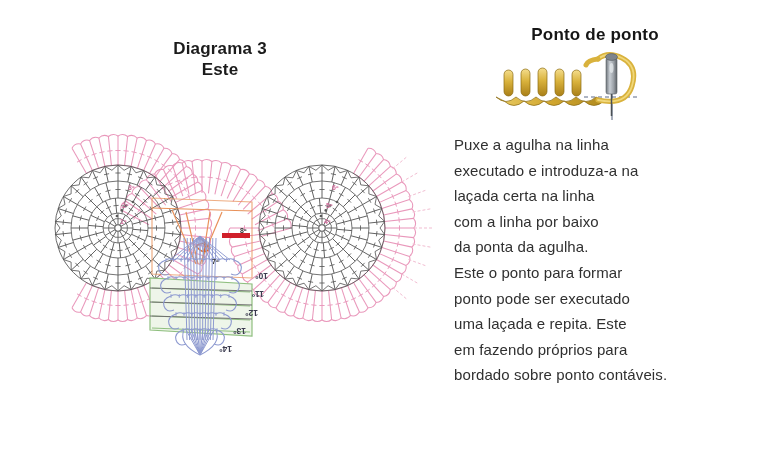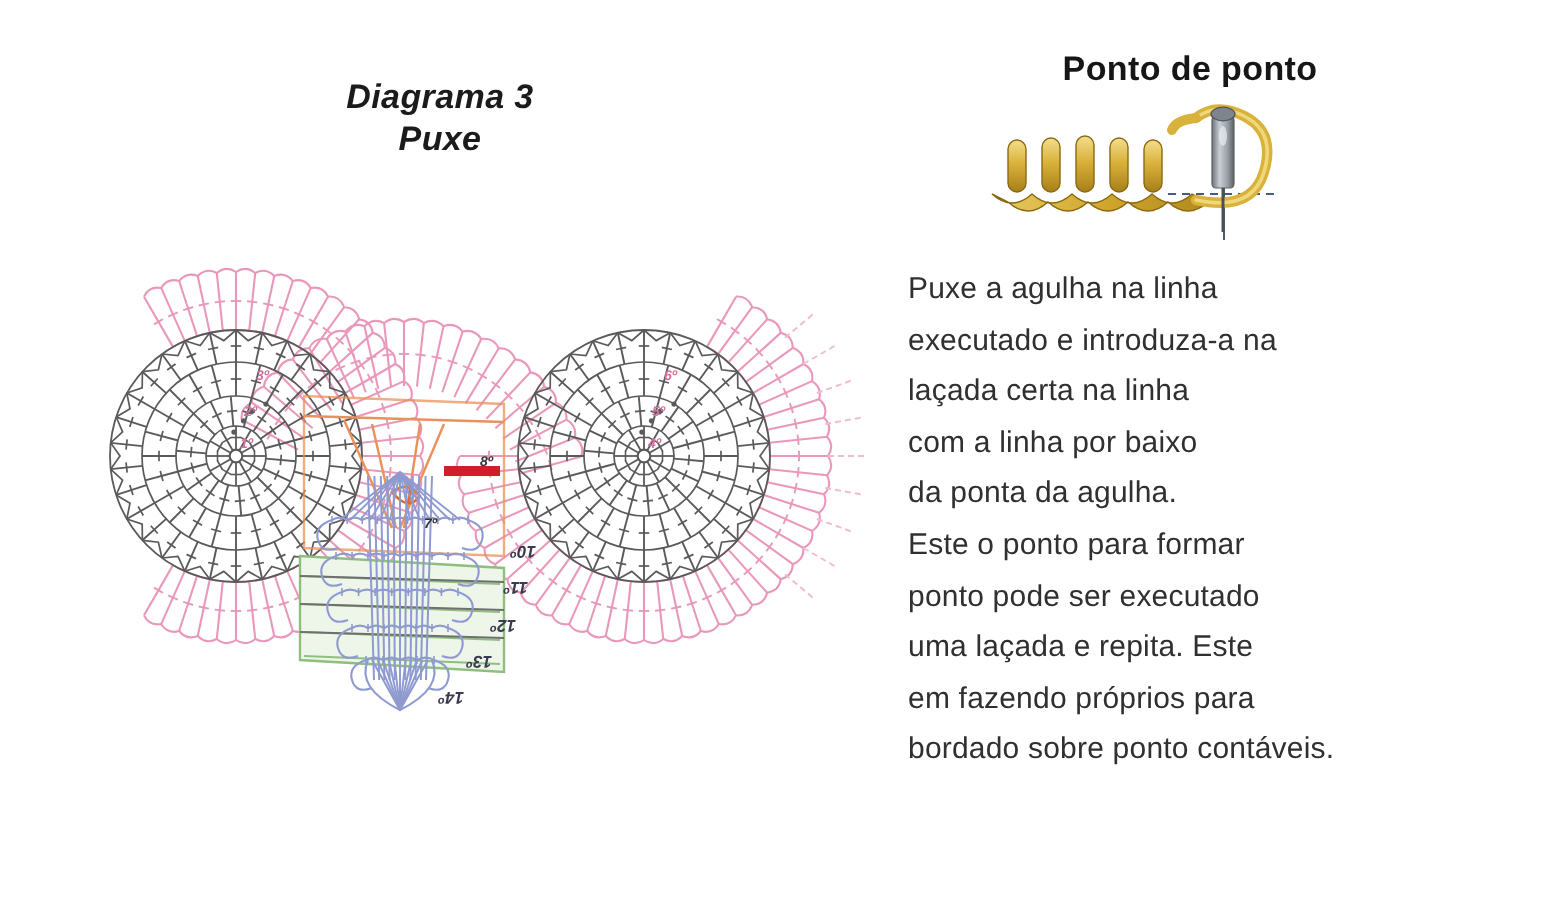--- a/index.html
+++ b/index.html
@@ -23,21 +23,20 @@
     background: #ffffff;
   }
 
   
   .diagram-panel {
     position: absolute;
     left: 0;
     top: 0;
     width: 440px;
     height: 455px;
-    font-style: italic;
   }
   .diagram-title {
     position: absolute;
     left: 0;
     top: 38px;
     width: 440px;
     text-align: center;
     font-size: 17px;
     font-weight: bold;
     color: #1b1b1b;
@@ -99,21 +98,21 @@
 </style>
 </head>
 <body>
 
 <div id="page-root">
 
   <section class="diagram-panel">
 
     <div class="diagram-title">
       <span>Diagrama 3</span>
-      <span class="line2">Puxe</span>
+      <span class="line2">Este</span>
     </div>
 
     <div class="chart-svg-wrap">
       <svg width="440" height="300" viewBox="0 0 440 300" xmlns="http://www.w3.org/2000/svg">
         <defs>
 
           <g id="tick">
             <line x1="-3" y1="0" x2="3" y2="0" stroke-width="1.1"></line>
           </g>
         </defs>

